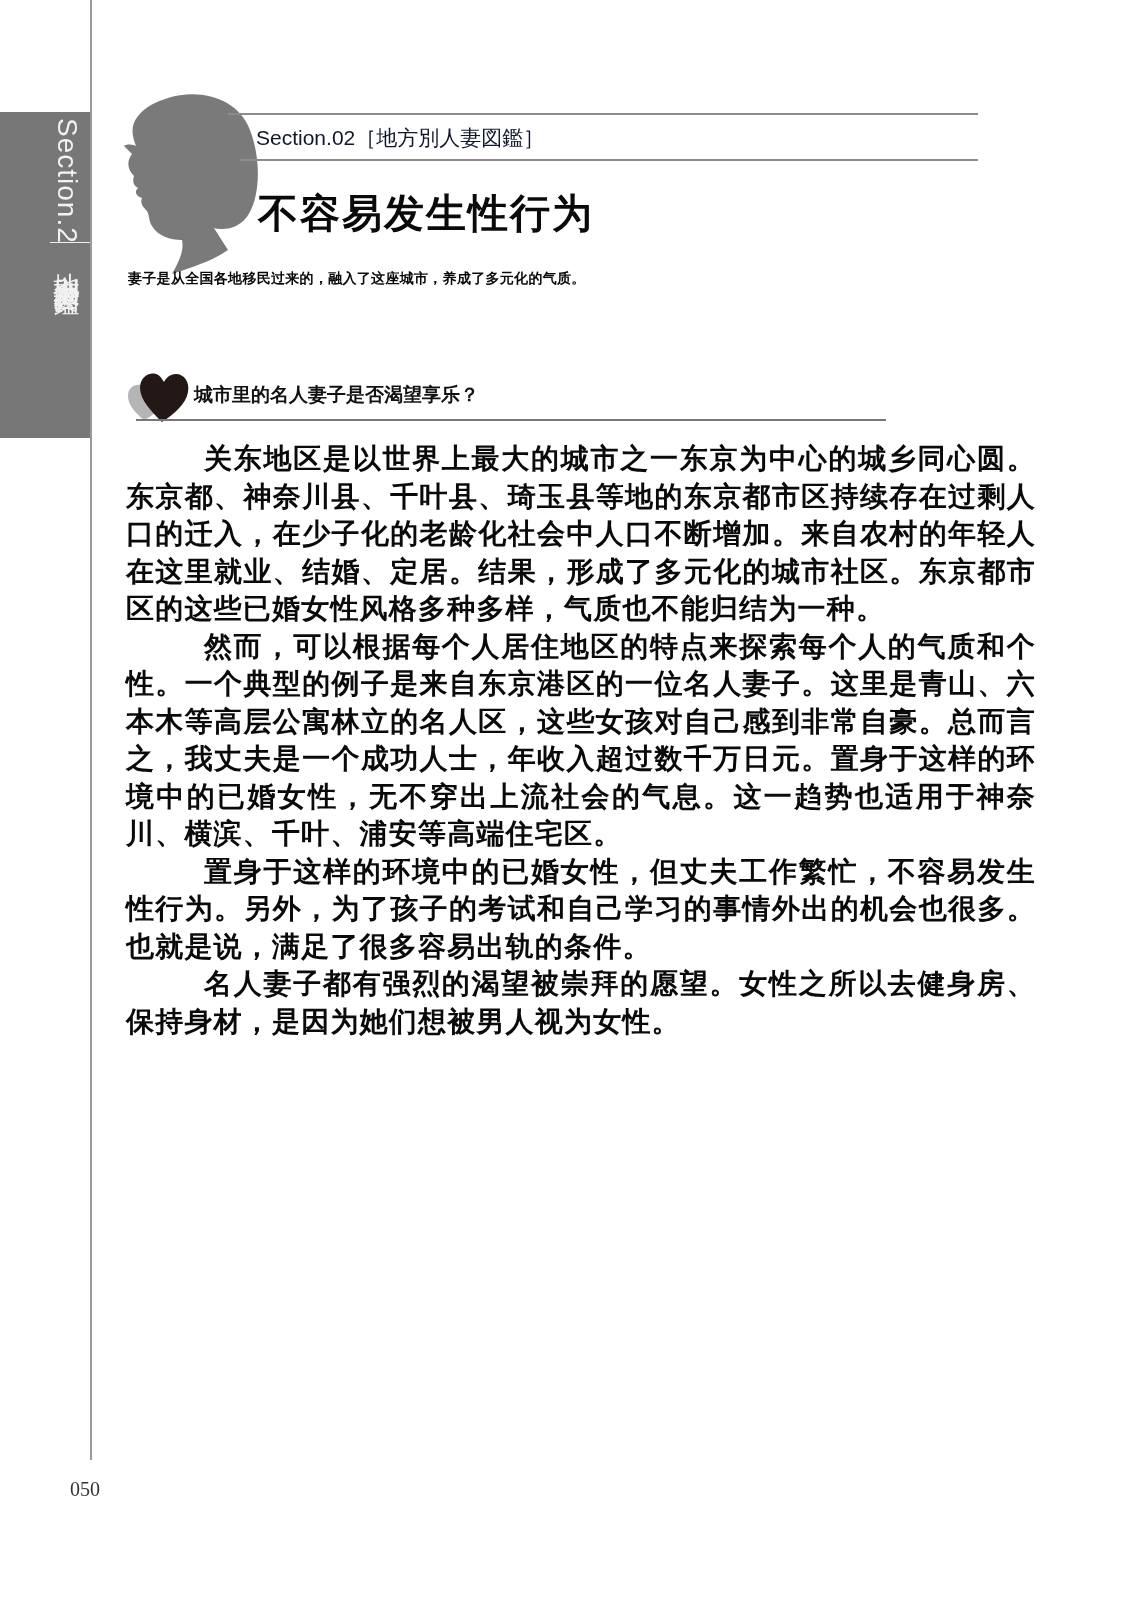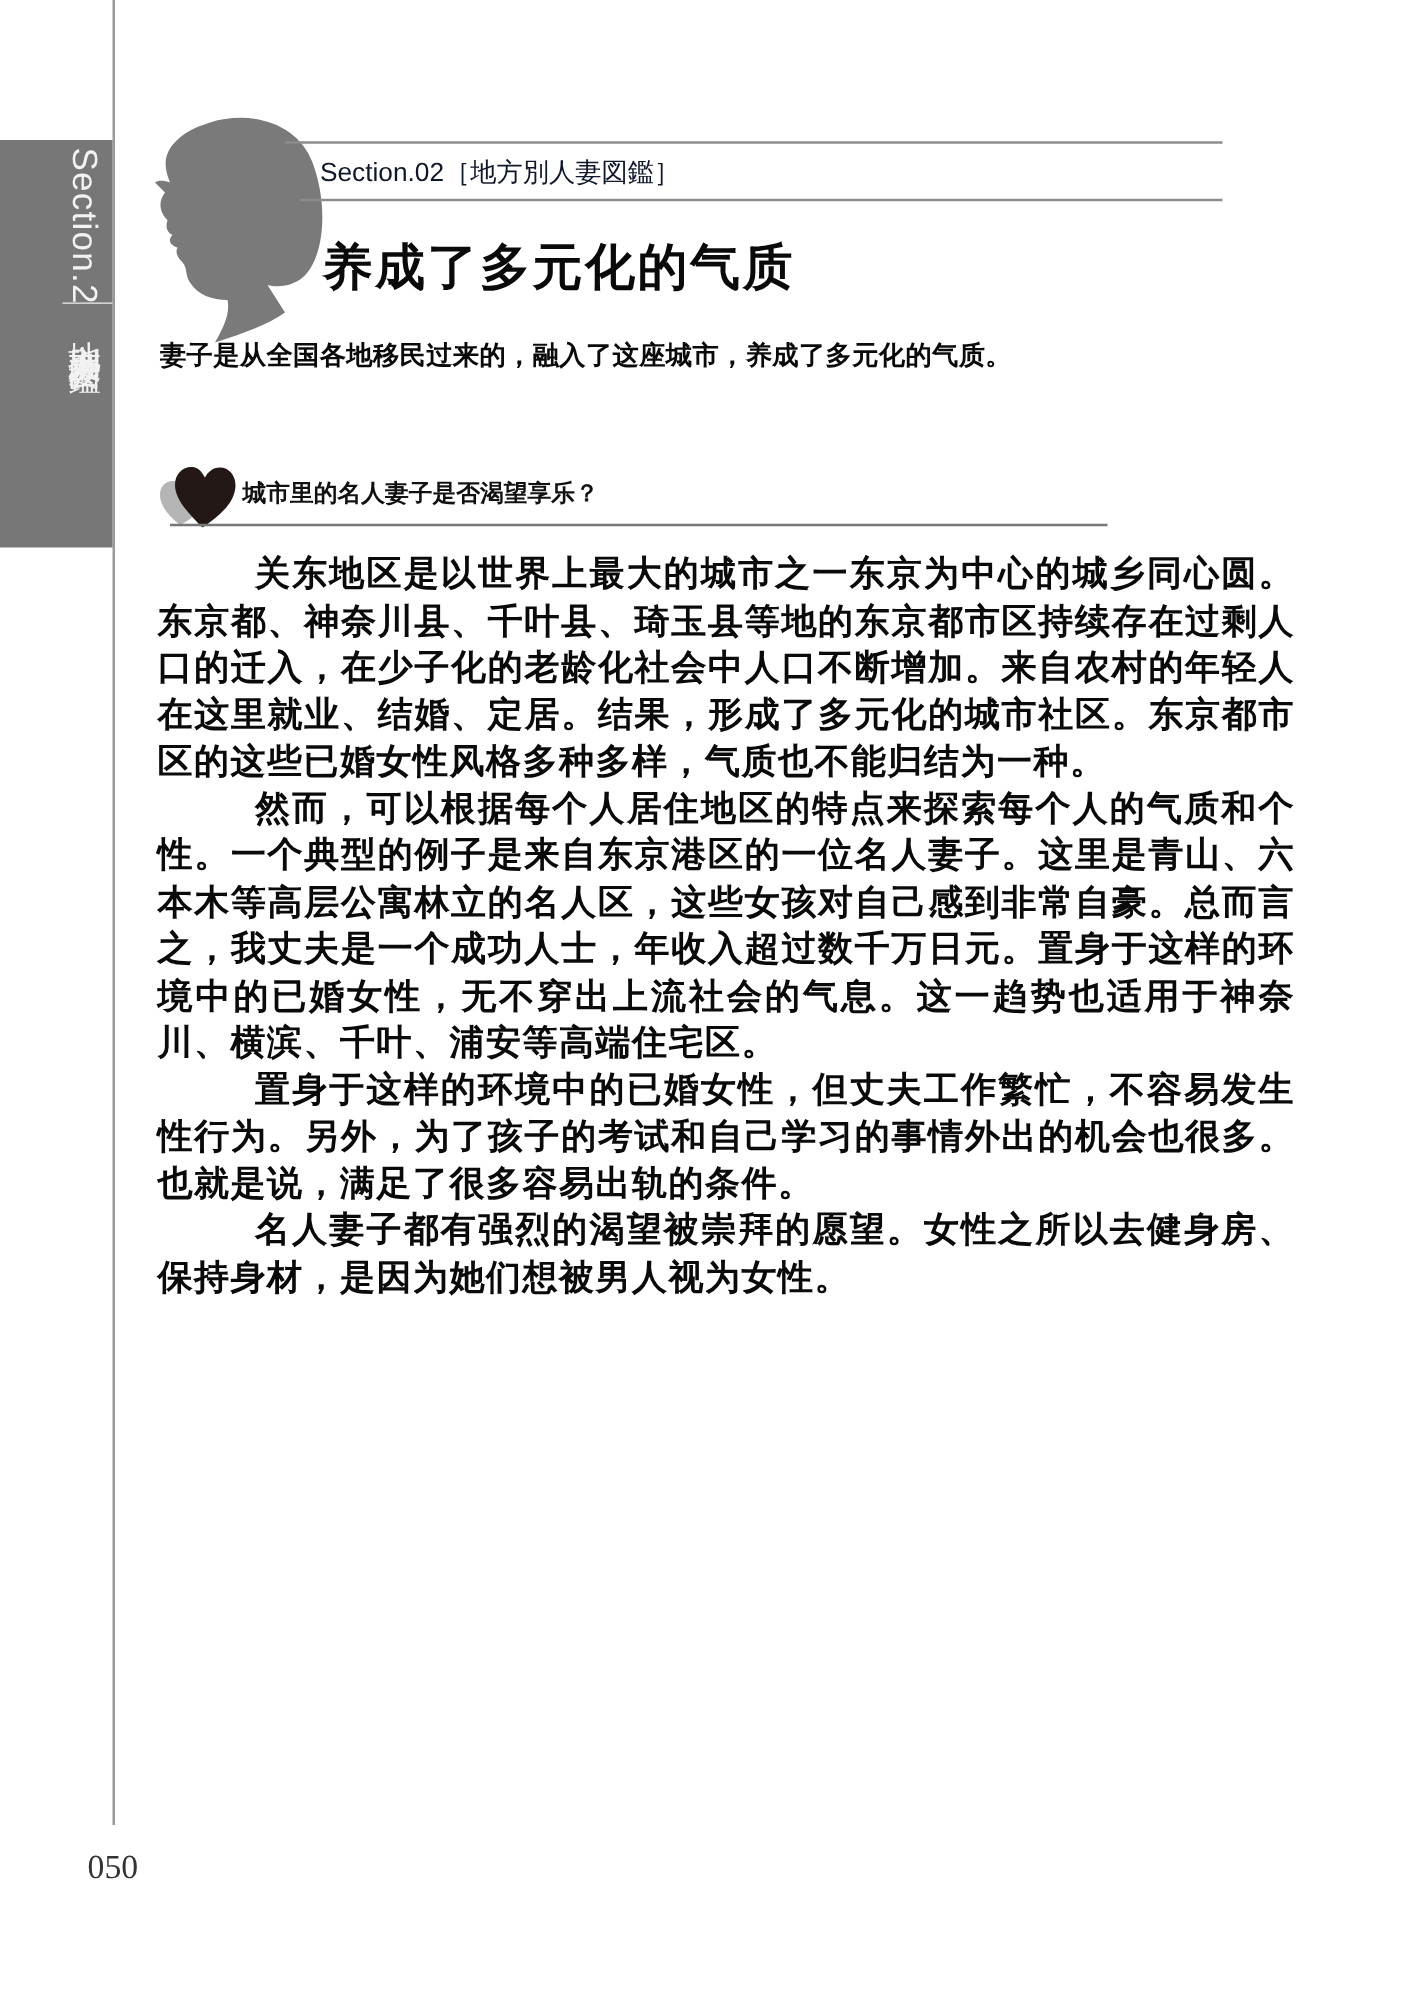--- a/index.html
+++ b/index.html
@@ -31,37 +31,37 @@
     .hr-top { position: absolute; left: 228px; top: 113px; width: 750px; height: 2px; background: #8c8c8c; }
     .hr-bot { position: absolute; left: 240px; top: 159px; width: 738px; height: 2px; background: #8c8c8c; }
     .section-label {
       position: absolute; left: 256px; top: 124px; font-family: "Liberation Sans", sans-serif;
       font-size: 21px; color: #0f172a; letter-spacing: 0px;
     }
     .title {
       position: absolute; left: 258px; top: 186px; font-size: 40px; font-weight: bold; letter-spacing: 2px; color: #0a0a0a;
     }
     .subtitle {
-      position: absolute; left: 128px; top: 270px; font-size: 21px; font-weight: bold; color: #0a0a0a; letter-spacing: 0.3px;
+      position: absolute; left: 128px; top: 270px; font-size: 14px; font-weight: bold; color: #0a0a0a; letter-spacing: 0.3px;
     }
     .heading-row {
       position: absolute; left: 126px; top: 362px; width: 760px; height: 60px;
     }
     .hearts { position: absolute; left: 0; top: 10px; width: 66px; height: 50px; }
     .heading-text {
       position: absolute; left: 68px; top: 20px; font-size: 19px; font-weight: bold; color: #111;
     }
     .heading-line { position: absolute; left: 10px; top: 57px; width: 750px; height: 2px; background: #777; }
     .body-text {
       position: absolute; left: 126px; top: 440px; width: 910px;
       font-size: 28px; font-weight: bold; line-height: 37.5px; color: #0a0a0a; letter-spacing: 1.2px;
     }
     .body-text p { margin: 0; text-indent: 78px; text-align: justify; }
     .page-number {
-      position: absolute; left: 70px; top: 1478px; font-family: "Liberation Serif", serif; font-size: 27px; color: #333;
+      position: absolute; left: 70px; top: 1478px; font-family: "Liberation Serif", serif; font-size: 20px; color: #333;
     }
   </style>
 </head>
 <body>
 
 <div class="vline"></div>
 
 <div class="side-tab">
   <div class="en">Section.2</div>
   <div class="sep"></div>
@@ -69,21 +69,21 @@
 </div>
 
 <svg class="silhouette" viewBox="0 0 160 185">
   <path fill="#7a7a7a" d="M58 8 C90 -2 128 8 140 40 C152 72 150 110 136 128 C126 140 112 140 104 138 L118 160 C104 170 86 176 62 184 C70 170 74 160 72 150 C60 150 48 146 42 136 C38 130 40 124 36 120 C32 116 30 112 32 108 C26 106 24 102 28 98 C24 96 22 92 24 86 C18 80 16 72 22 64 L14 56 C16 54 22 54 26 56 C22 46 20 36 28 26 C36 16 46 12 58 8 Z"></path>
 </svg>
 
 <div class="hr-top"></div>
 <div class="section-label">Section.02［地方別人妻図鑑］</div>
 <div class="hr-bot"></div>
 
-<div class="title">养成了多元化的气质</div>
+<div class="title">不容易发生性行为</div>
 <div class="subtitle">妻子是从全国各地移民过来的，融入了这座城市，养成了多元化的气质。</div>
 
 <div class="heading-row">
   <svg class="hearts" viewBox="0 0 66 50">
     <path fill="#b5b5b5" d="M18 48 C8 40 2 32 2 24 C2 16 8 12 14 13 C18 14 20 17 21 20 C22 16 26 13 30 14 C36 15 38 22 36 30 C34 38 26 44 18 48 Z"></path>
     <path fill="#231815" d="M36 50 C26 40 14 28 14 16 C14 6 22 0 30 2 C34 3 36 7 38 10 C40 6 44 2 50 2 C58 2 64 10 62 20 C60 32 48 42 36 50 Z"></path>
   </svg>
   <div class="heading-text">城市里的名人妻子是否渴望享乐？</div>
   <div class="heading-line"></div>
 </div>

